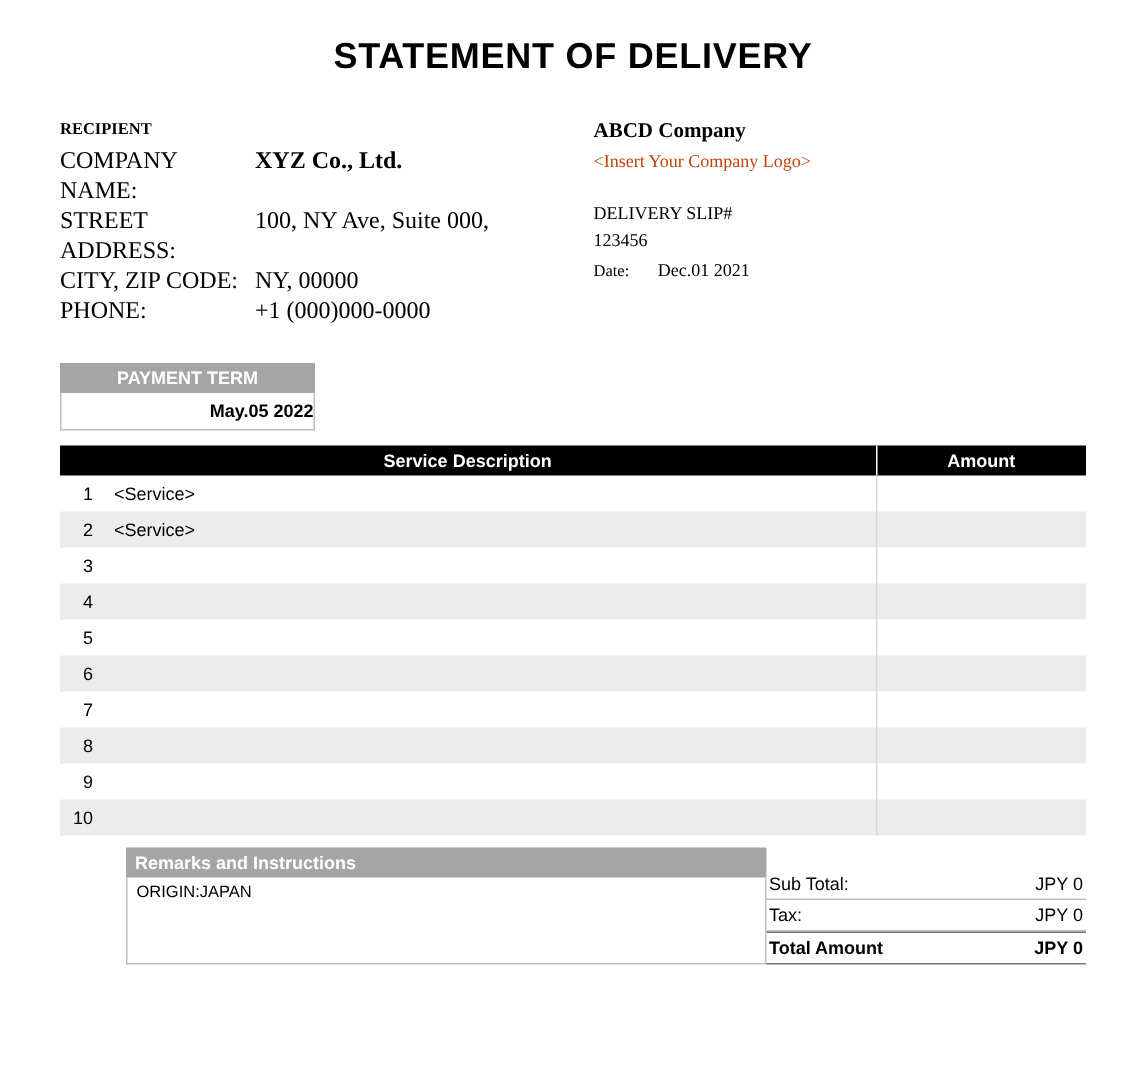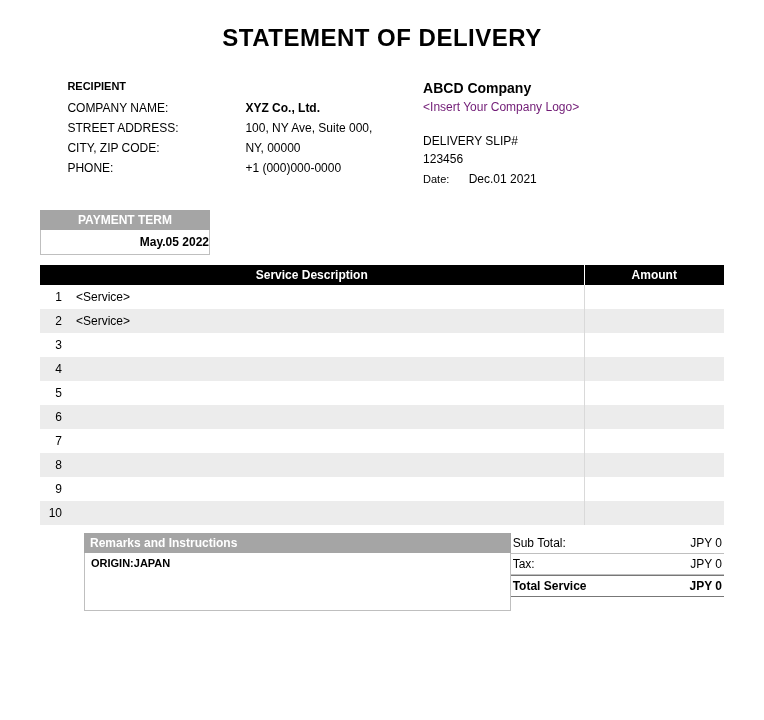--- a/index.html
+++ b/index.html
@@ -17,32 +17,33 @@
   }
   .title {
     text-align: center;
     font-size: 24px;
     font-weight: bold;
     letter-spacing: 0.5px;
     margin-bottom: 28px;
   }
   .header-row {
     display: flex;
-    justify-content: flex-end;
+    justify-content: flex-start;
     margin-bottom: 24px;
+    font-family: Liberation Serif, serif;
   }
   .left-block { width: 52%; }
   .right-block { width: 44%; text-align: left; }
   .recipient-label { font-size: 11px; font-weight: bold; margin-bottom: 6px; }
-  .kv { display: flex; font-size: 12px; line-height: 20px; gap: 48px; }
+  .kv { display: flex; font-size: 16px; line-height: 20px; }
   .kv .k { width: 130px; }
   .kv .v { flex: 1; }
   .bold { font-weight: bold; }
   .company-name { font-weight: bold; font-size: 14px; margin-bottom: 4px; }
-  .logo-ph { font-size: 12px; color: #701a75; margin-bottom: 18px; }
+  .logo-ph { font-size: 12px; color: #c2410c; margin-bottom: 18px; }
   .slip-line { font-size: 12px; line-height: 18px; }
   .date-line { font-size: 12px; margin-top: 4px; }
   .date-line .lbl { font-size: 11px; margin-right: 16px; }
 
   .payterm-box {
     width: 170px;
     margin-bottom: 10px;
   }
   .payterm-head {
     background: #a5a5a5;
@@ -88,39 +89,38 @@
     padding: 4px 6px;
     text-align: right;
     font-size: 12px;
   }
   .svc-table tr.body-row.alt td { background: #ececec; }
   .svc-table tr.body-row td { height: 24px; }
 
   .bottom-row {
     display: flex;
     justify-content: space-between;
-    align-items: flex-start;
+    align-items: flex-end;
     margin-top: 8px;
     padding-left: 44px;
   }
   .remarks-box { width: 440px; }
   .remarks-head {
     background: #a5a5a5;
     color: #fff;
     font-weight: bold;
     font-size: 12px;
     padding: 3px 6px;
   }
   .remarks-body {
     border: 1px solid #bfbfbf;
     border-top: none;
     padding: 4px 6px;
     font-size: 11px;
     height: 58px;
-    font-weight: bold;
   }
   .totals-box { width: 220px; font-size: 12px; }
   .totals-box .trow {
     display: flex;
     justify-content: space-between;
     padding: 3px 2px;
     border-bottom: 1px solid #bfbfbf;
   }
   .totals-box .trow.total {
     font-weight: bold;
@@ -242,19 +242,19 @@
     <div class="totals-box">
       <div class="trow">
         <span>Sub Total:</span>
         <span>JPY 0</span>
       </div>
       <div class="trow">
         <span>Tax:</span>
         <span>JPY 0</span>
       </div>
       <div class="trow total">
-        <span>Total Service</span>
+        <span>Total Amount</span>
         <span>JPY 0</span>
       </div>
     </div>
   </div>
 
 </div>
 
 </body></html>

